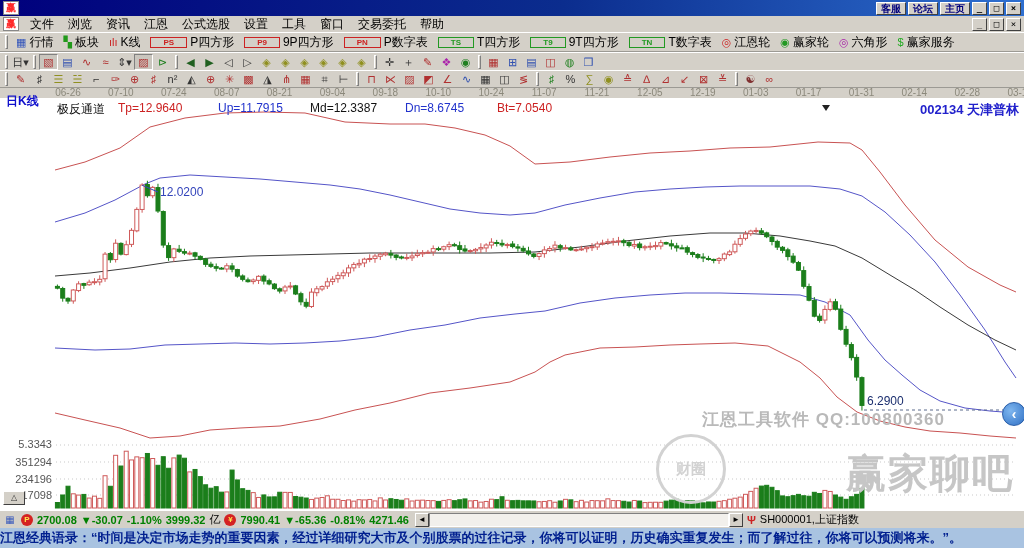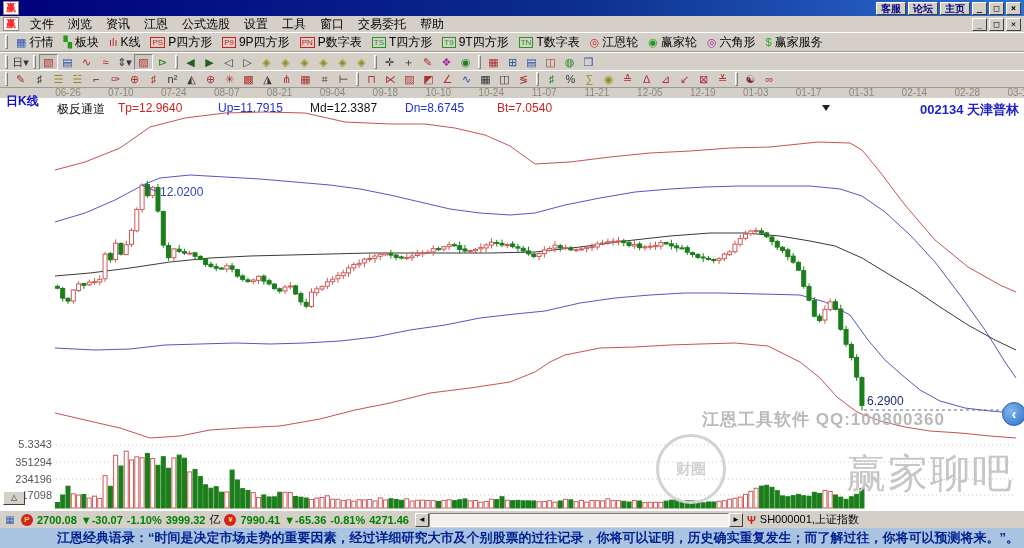--- a/index.html
+++ b/index.html
@@ -20,38 +20,38 @@
   .menubar{position:absolute;top:16px;left:0;width:100%;height:16px;display:flex;align-items:center;padding:0 3px;gap:0;}
   .menubar .applogo{margin-right:4px;}
   .menuitem{padding:0 7px;font-size:12px;line-height:15px;}
   .childbtns{margin-left:auto;display:flex;gap:2px;}
   
   .tba{position:absolute;top:32px;left:0;width:100%;height:20px;display:flex;align-items:center;
        border-top:1px solid #fff;border-bottom:1px solid #9c9a94;padding-left:2px;}
   .handle{width:3px;height:14px;border-left:1px solid #fff;border-top:1px solid #fff;border-right:1px solid #808080;border-bottom:1px solid #808080;margin:0 3px;}
   .tbaitem{display:flex;align-items:center;gap:3px;padding:0 5px;height:18px;font-size:12px;white-space:nowrap;}
   .tbaitem .g{font-size:11px;line-height:11px;}
-  .boxic{display:inline-block;font-size:8px;font-weight:normal;line-height:9px;padding:0 1px;border:1px solid currentColor;}
+  .boxic{display:inline-block;font-size:8px;font-weight:bold;line-height:9px;padding:0 12px;border:1px solid currentColor;}
   .tbrow{position:absolute;left:0;width:100%;height:18px;display:flex;align-items:center;padding-left:2px;
          border-top:1px solid #fff;}
   .tbb{top:52px;} .tbc{top:70px;border-bottom:1px solid #9c9a94;}
   .tbtn{width:19px;height:16px;margin:0 0;background:#d4d0c8;border:1px solid #d4d0c8;
         font-size:11px;line-height:14px;text-align:center;padding:0;color:#333;}
   .tbtn.pressed{border-color:#808080 #fff #fff #808080;background:#cac6be;}
   
   .chartwrap{position:absolute;top:88px;left:0;width:1024px;height:422px;background:#fff;}
   .chartwrap .ov{position:absolute;white-space:nowrap;}
   .lbl-kline{left:6px;top:5px;color:#1111cc;font-weight:bold;font-size:12px;}
   .ind{top:13px;font-size:12px;}
   .stock{left:920px;top:13px;color:#2222cc;font-weight:bold;font-size:13px;}
   .phigh{left:160px;top:97px;color:#3344bb;font-size:12px;}
   .plow{left:867px;top:306px;color:#1b2e6e;font-size:12px;}
   .vscale{left:2px;width:50px;text-align:right;color:#555;font-size:11px;}
   .wm1{left:686px;top:320px;color:#b9b9b9;font-size:17px;letter-spacing:1px;font-weight:bold;margin-left:16px;}
-  .wm2{left:846px;top:358px;color:#c6c6c6;font-size:40px;font-weight:normal;letter-spacing:2px;}
+  .wm2{left:846px;top:358px;color:#c6c6c6;font-size:40px;font-weight:bold;letter-spacing:2px;}
   .seal{left:656px;top:346px;width:70px;height:70px;border:3px solid #d2d2d2;border-radius:50%;
         color:#d2d2d2;font-size:15px;font-weight:bold;display:flex;align-items:center;justify-content:center;}
   .bluebtn{left:1002px;top:314px;width:24px;height:24px;border-radius:50%;
         background:radial-gradient(circle at 35% 35%,#7eb6ef,#2f6fc4);color:#fff;font-size:14px;font-weight:bold;
         display:flex;align-items:center;justify-content:center;border:1px solid #2a5ea8;}
   .volbtn{left:3px;top:403px;width:22px;height:14px;background:#d4d0c8;border:1px solid;border-color:#fff #404040 #404040 #fff;
         font-size:8px;line-height:11px;text-align:center;color:#333;}
   
   .statusbar{position:absolute;top:510px;left:0;width:100%;height:18px;background:#d4d0c8;border-top:1px solid #fff;
         display:flex;align-items:center;font-size:11px;gap:4px;padding:0 3px;white-space:nowrap;}
@@ -59,21 +59,21 @@
   .coin{width:12px;height:12px;border-radius:50%;background:#d42222;color:#ffe34d;font-size:8px;font-weight:bold;
         display:inline-flex;align-items:center;justify-content:center;}
   .grn{color:#008000;font-weight:bold;}
   .scrollwrap{display:flex;align-items:center;height:14px;margin-left:2px;}
   .scbtn{width:14px;height:14px;background:#d4d0c8;border:1px solid;border-color:#fff #404040 #404040 #fff;
         font-size:8px;line-height:12px;text-align:center;padding:0;}
   .sctrack{width:300px;height:14px;background:#f2f0ec;border:1px solid;border-color:#808080 #fff #fff #808080;}
   .ant{color:#cc2222;font-weight:bold;}
   
   .quotebar{position:absolute;top:528px;left:0;width:100%;height:20px;background:#a9c3e1;color:#001f8f;
-        font-size:13px;font-weight:bold;display:flex;align-items:center;padding-left:57px;white-space:nowrap;overflow:hidden;}
+        font-size:13px;font-weight:bold;display:flex;align-items:center;white-space:nowrap;overflow:hidden;}
 </style>
 </head>
 <body>
 
 <div class="win">
 
   <div class="titlebar">
     <span class="applogo">赢</span>
     <span class="tb-btns">
       <span class="linkbtn">客服</span>

